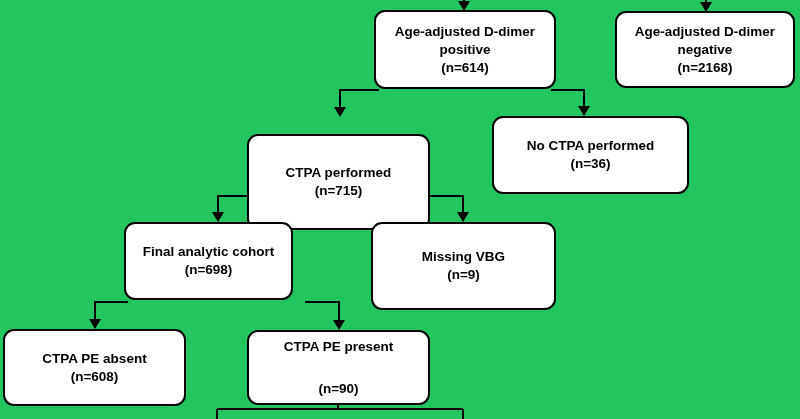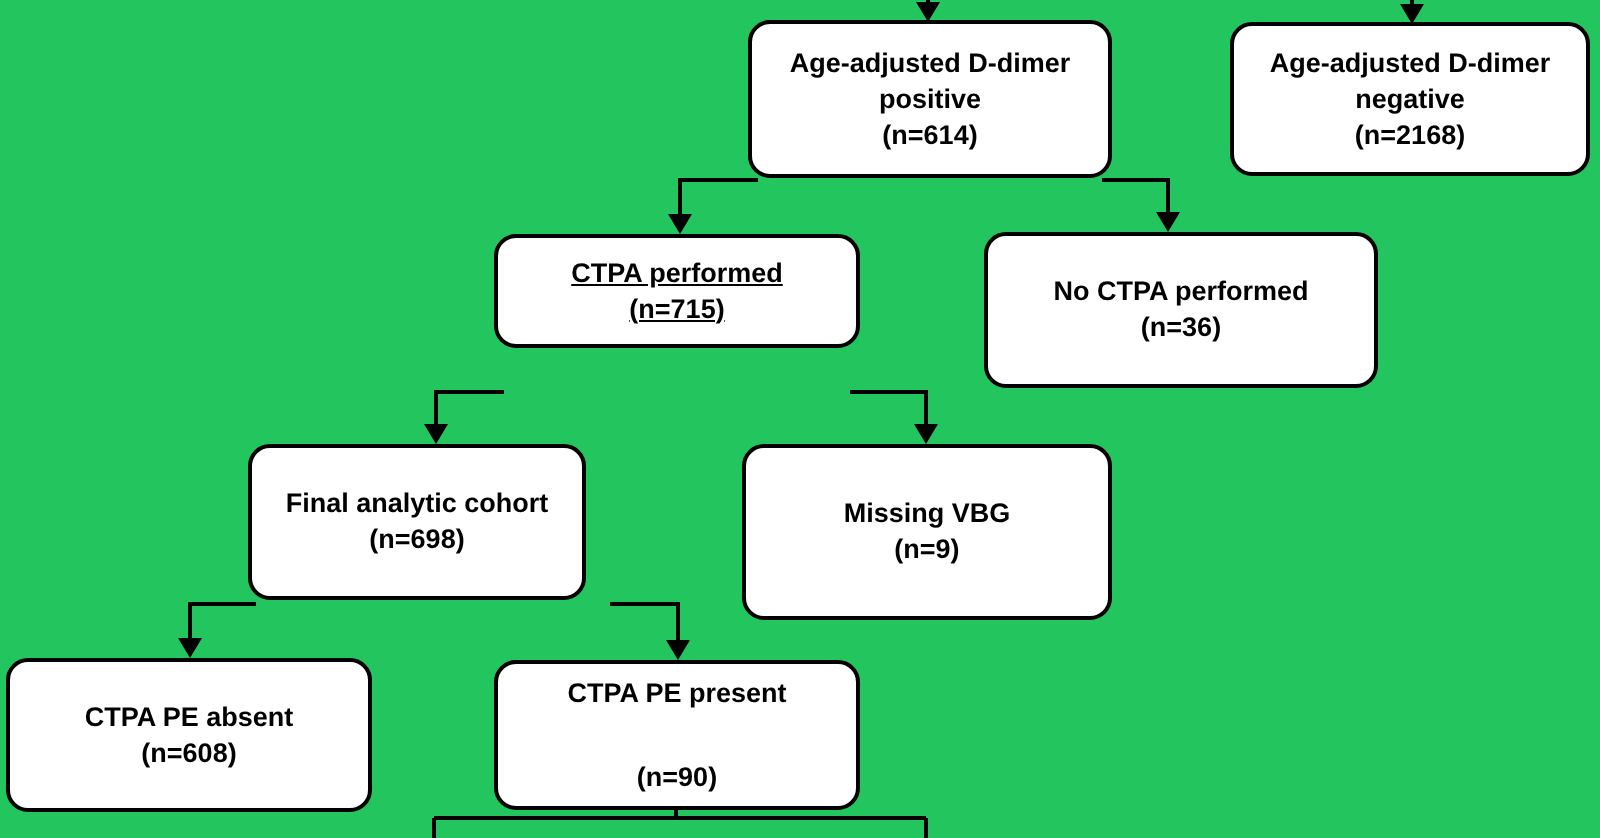--- a/index.html
+++ b/index.html
@@ -111,21 +111,21 @@
     <div class="ln">positive</div>
     <div class="ln">(n=614)</div>
   </div>
 
   <div class="node" style="left:615px; top:11px; width:180px; height:77px;">
     <div class="ln">Age-adjusted D-dimer</div>
     <div class="ln">negative</div>
     <div class="ln">(n=2168)</div>
   </div>
 
-  <div class="node" style="left:247px; top:117px; width:183px; height:57px;text-decoration:underline;">
+  <div class="node" style="left:247px; top:134px; width:183px; height:96px;">
     <div class="ln">CTPA performed</div>
     <div class="ln">(n=715)</div>
   </div>
 
   <div class="node" style="left:492px; top:116px; width:197px; height:78px;">
     <div class="ln">No CTPA performed</div>
     <div class="ln">(n=36)</div>
   </div>
 
   <div class="node" style="left:124px; top:222px; width:169px; height:78px;">

